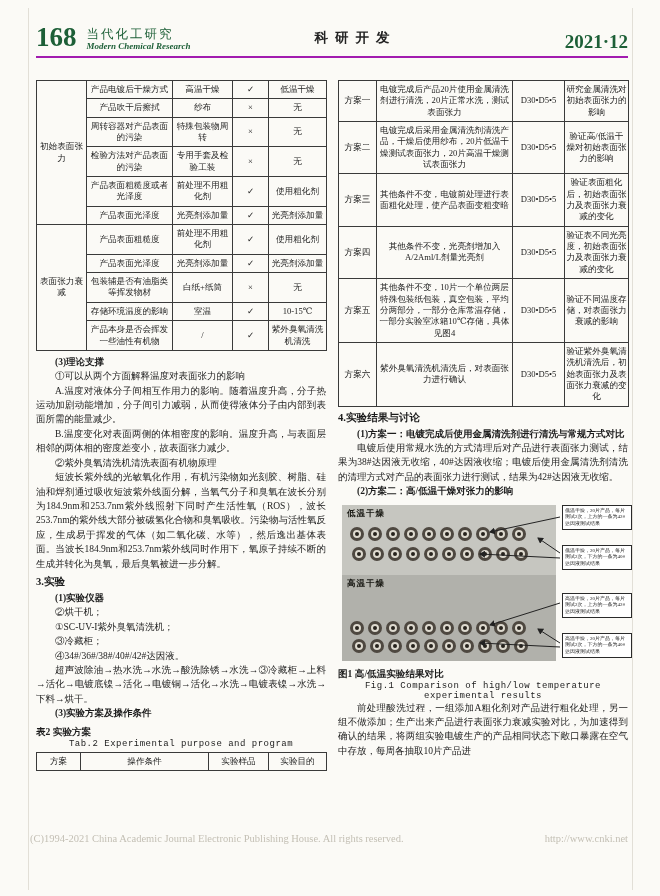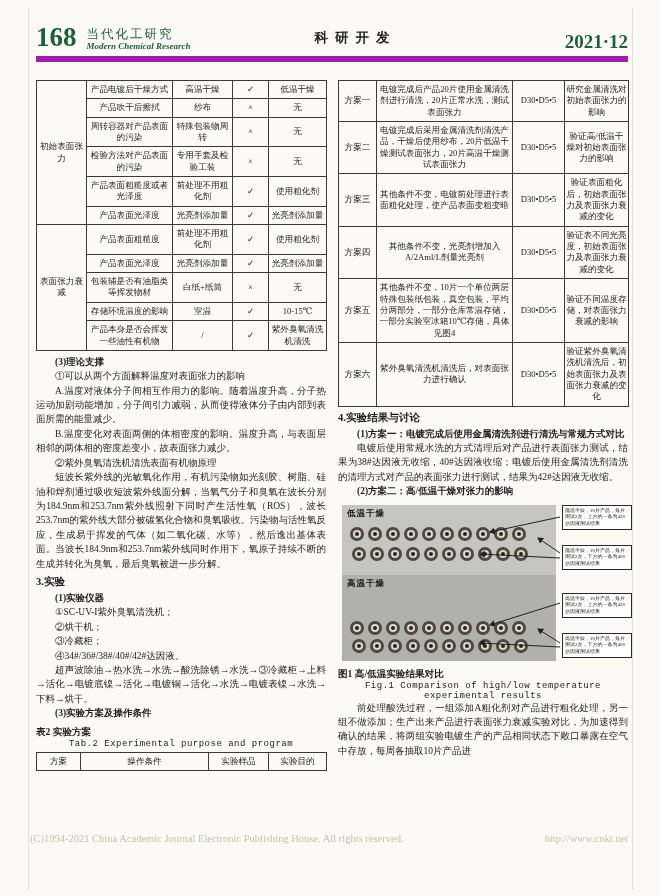--- a/index.html
+++ b/index.html
@@ -5,21 +5,21 @@
   html,body{margin:0;padding:0;}
   body{
     width:660px;height:896px;position:relative;overflow:hidden;
     background:#fbfaf6;color:#1c1c1c;
     font-family:"Liberation Serif","DejaVu Serif",serif;
   }
   .page-edge{position:absolute;top:8px;bottom:6px;left:28px;right:27px;
     border-left:1px solid #e2dfd7;border-right:1px solid #e2dfd7;pointer-events:none;}
   
   .header{position:absolute;left:36px;top:24px;width:592px;display:flex;
-    align-items:flex-end;border-bottom:6px solid #a21caf;padding-bottom:5px;}
+    align-items:flex-end;border-bottom:2px solid #a21caf;padding-bottom:5px;}
   .pageno{font-size:27px;font-weight:bold;color:#1d5f37;line-height:1;margin-right:10px;}
   .jtitle{color:#1d5f37;line-height:1.05;}
   .jcn{font-size:12.5px;font-weight:normal;letter-spacing:2px;}
   .jen{font-size:9px;font-style:italic;font-weight:bold;}
   .hsec{flex:1;text-align:center;font-size:13.5px;font-weight:bold;letter-spacing:7px;
     color:#222;padding-bottom:4px;}
   .hissue{font-size:19px;font-weight:bold;color:#1d5f37;line-height:1;margin-left:44px;}
   
   .columns{position:absolute;top:80px;left:36px;width:592px;display:flex;gap:12px;}
   .col{width:290px;}
@@ -159,22 +159,22 @@
 
     <div id="left-text" class="mt4">
         <div class="hb">(3)理论支撑</div>
         <div class="it">①可以从两个方面解释温度对表面张力的影响</div>
         <div class="p">A.温度对液体分子间相互作用力的影响。随着温度升高，分子热运动加剧动能增加，分子间引力减弱，从而使得液体分子由内部到表面所需的能量减少。</div>
         <div class="p">B.温度变化对表面两侧的体相密度的影响。温度升高，与表面层相邻的两体相的密度差变小，故表面张力减少。</div>
         <div class="it">②紫外臭氧清洗机清洗表面有机物原理</div>
         <div class="p">短波长紫外线的光敏氧化作用，有机污染物如光刻胶、树脂、硅油和焊剂通过吸收短波紫外线面分解，当氧气分子和臭氧在波长分别为184.9nm和253.7nm紫外线照射下同时产生活性氧（ROS），波长253.7nm的紫外线大部分被碳氢化合物和臭氧吸收。污染物与活性氧反应，生成易于挥发的气体（如二氧化碳、水等），然后逸出基体表面。当波长184.9nm和253.7nm紫外线同时作用下，氧原子持续不断的生成并转化为臭氧，最后臭氧被进一步分解。</div>
         <div class="sec">3.实验</div>
         <div class="hb">(1)实验仪器</div>
+        <div class="it">②烘干机；</div>
         <div class="it">①SC-UV-I紫外臭氧清洗机；</div>
-        <div class="it">②烘干机；</div>
         <div class="it">③冷藏柜；</div>
         <div class="it">④34#/36#/38#/40#/42#达因液。</div>
         <div class="p">超声波除油→热水洗→水洗→酸洗除锈→水洗→③冷藏柜→上料→活化→电镀底镍→活化→电镀铜→活化→水洗→电镀表镍→水洗→下料→烘干。</div>
         <div class="hb">(3)实验方案及操作条件</div>
       </div>
 
     <div class="cap">表2 实验方案</div>
     <div class="capen">Tab.2 Experimental purpose and program</div>
     <table id="tab2-table" class="mt4" style="margin-top:3px;">
       <colgroup>

